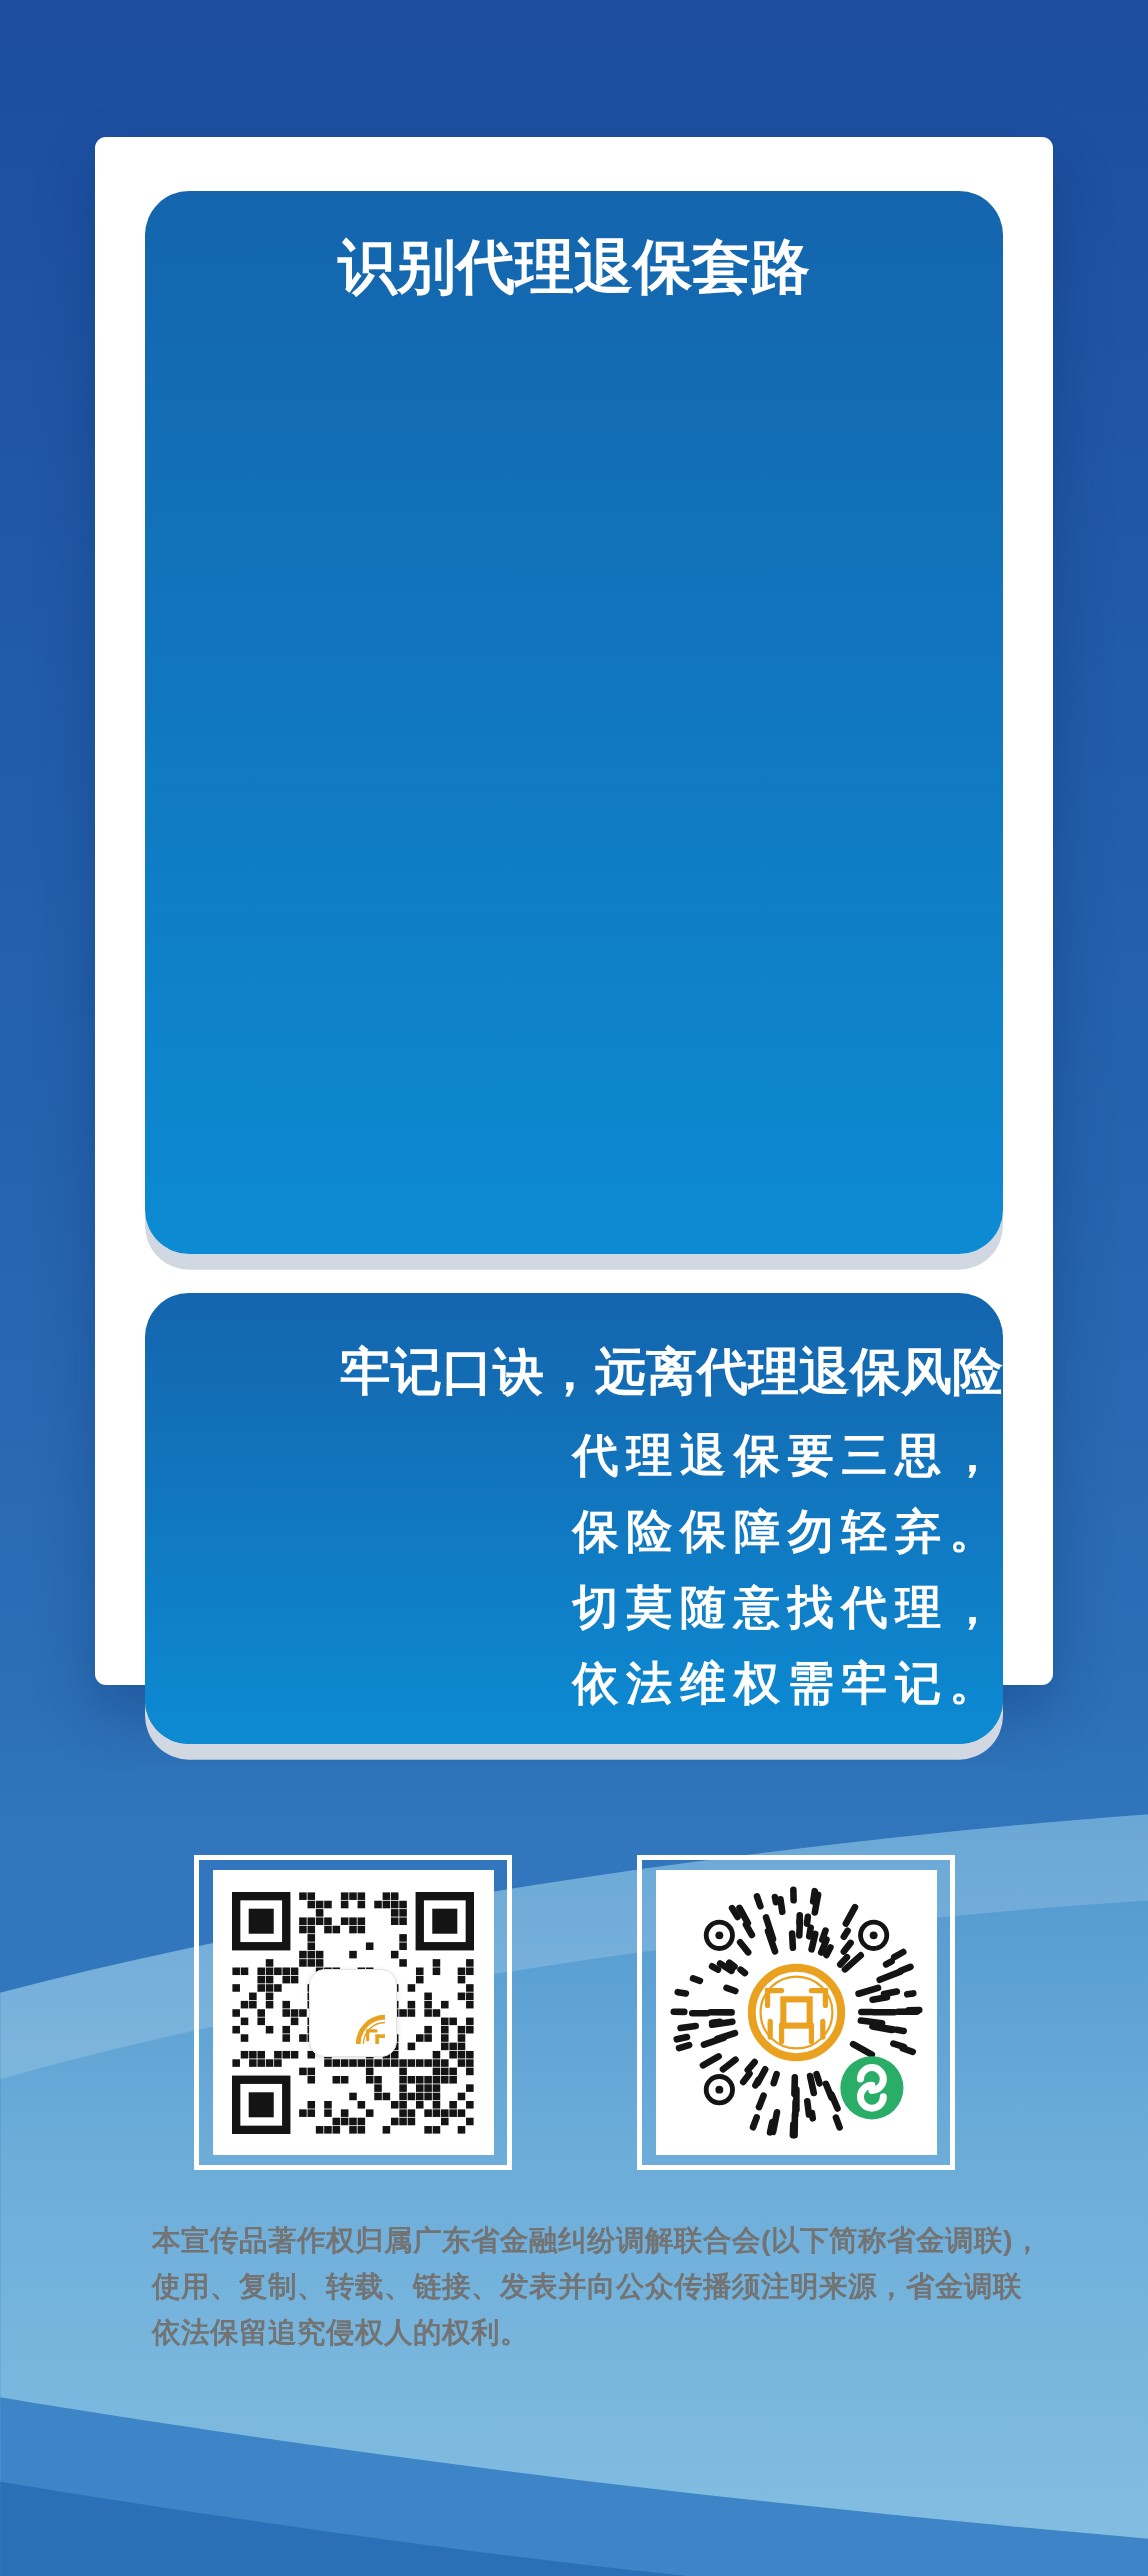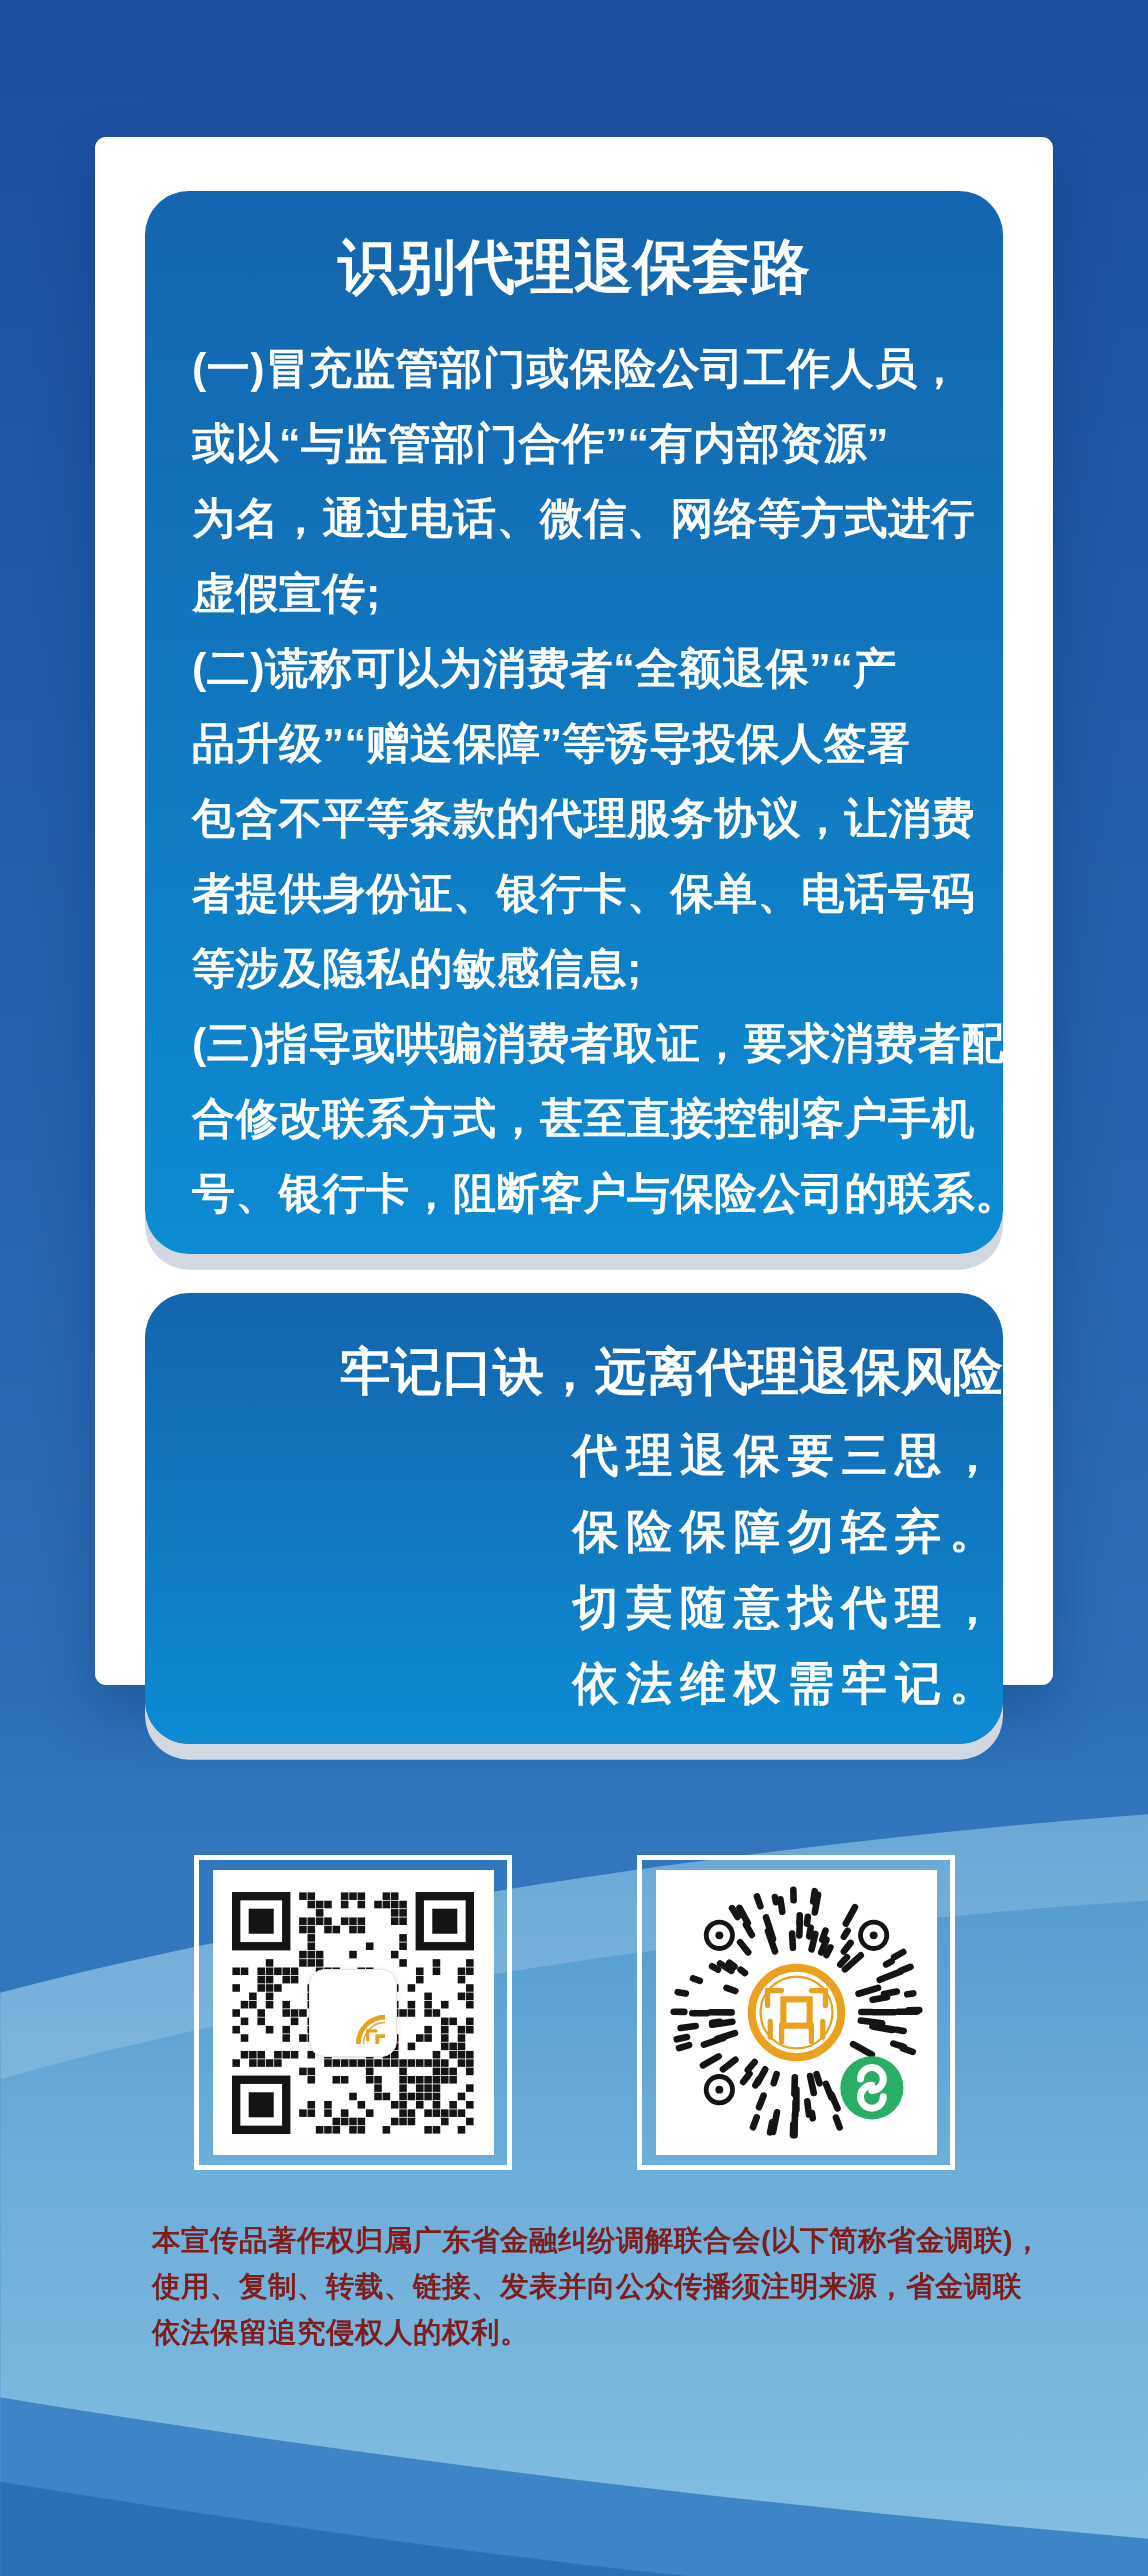--- a/index.html
+++ b/index.html
@@ -71,21 +71,21 @@
     position:absolute;left:50%;top:50%;transform:translate(-50%,-50%);
     width:86px;height:86px;background:#ffffff;border:1px solid #e3e3e3;
     border-radius:15.7px;display:flex;align-items:center;justify-content:center;
     box-shadow:0 2px 5.9px rgba(0,0,0,.12);
   }
   .qr-logo-box svg{width:63px;height:63px;display:block;}
 
   
   .disclaimer{
     position:absolute;left:152px;top:2217px;width:884px;margin:0;
-    color:#7f1d1d;font-size:28.5px;line-height:46px;font-weight:bold;
+    color:#737373;font-size:28.5px;line-height:46px;font-weight:bold;
     white-space:pre;letter-spacing:0.5px;
   }
 </style>
 </head>
 <body>
 
 <svg width="0" height="0" style="position:absolute" aria-hidden="true">
   <defs>
     <symbol id="coin" viewBox="-60 -60 120 120">
       <g fill="none" stroke="var(--coin-orange,#e9a11f)" stroke-linecap="round">
@@ -111,32 +111,20 @@
   <path class="bg-light-region" d="M0,2030 C300,1950 760,1878 1170,1848 L1170,2624 L0,2624 Z"></path>
   <path class="bg-light-band" d="M0,2030 C300,1950 760,1878 1170,1848 L1170,1936 C760,1962 300,2032 0,2118 Z"></path>
   <path class="wave-mid" d="M0,2442 C360,2502 770,2552 1170,2586 L1170,2624 L0,2624 Z"></path>
   <path class="wave-dark" d="M0,2528 C280,2574 540,2608 700,2624 L0,2624 Z"></path>
 </svg>
 
 <div class="card">
 
   <section class="panel panel-1">
     <h1 class="panel-title">识别代理退保套路</h1>
-    <div class="body-text">(一)冒充监管部门或保险公司工作人员，
-或以“与监管部门合作”“有内部资源”
-为名，通过电话、微信、网络等方式进行
-虚假宣传;
-(二)谎称可以为消费者“全额退保”“产
-品升级”“赠送保障”等诱导投保人签署
-包含不平等条款的代理服务协议，让消费
-者提供身份证、银行卡、保单、电话号码
-等涉及隐私的敏感信息;
-(三)指导或哄骗消费者取证，要求消费者配
-合修改联系方式，甚至直接控制客户手机
-号、银行卡，阻断客户与保险公司的联系。</div>
   </section>
 
   <section class="panel panel-2">
     <h2 class="panel-title">牢记口诀，远离代理退保风险</h2>
     <div class="verse">代理退保要三思，
 保险保障勿轻弃。
 切莫随意找代理，
 依法维权需牢记。</div>
   </section>
 

